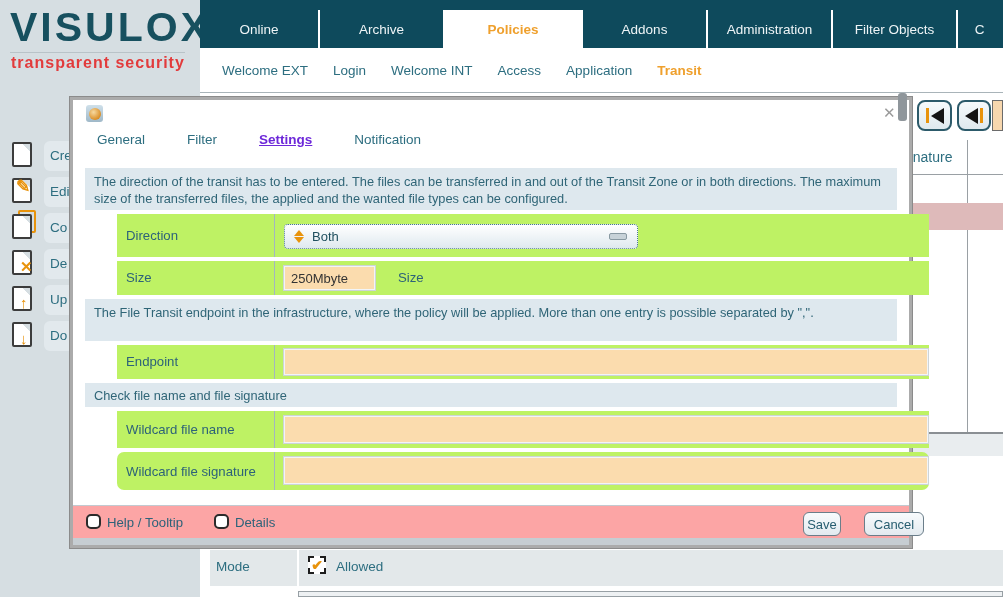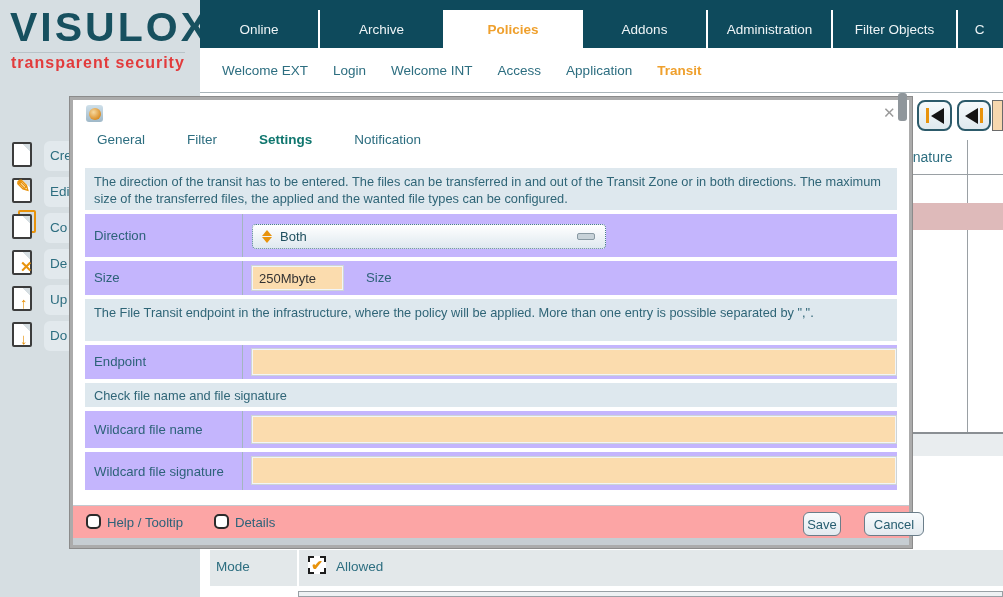--- a/index.html
+++ b/index.html
@@ -57,23 +57,23 @@
   .side-label{position:absolute;left:50px;top:7px;font-size:13.5px;color:#2d6e80;}
   
   #dialog{left:70px;top:97px;width:842px;height:451px;background:#ffffff;border:3px solid #ababab;
           outline:1px solid #8b8b8b;box-sizing:border-box;z-index:20;}
   .dlg-icon{left:13px;top:5px;width:17px;height:17px;border-radius:3px;background:linear-gradient(#cfe0ea,#9fb8c8);
             display:flex;align-items:center;justify-content:center;}
   .dlg-icon-core{width:12px;height:12px;border-radius:50%;background:radial-gradient(circle at 38% 35%,#f6d9a0,#d98a1f 75%);}
   .dlg-close{left:810px;top:4px;font-size:15px;color:#9a9a9a;cursor:pointer;}
   .dtabs{position:absolute;left:24px;top:32px;display:flex;gap:42px;}
   .dtab{font-size:13.5px;color:#2d6e80;cursor:pointer;}
-  .dtab.active{color:#0f766e;font-weight:700;}
+  .dtab.active{color:#6d28d9;font-weight:700;text-decoration:underline;}
   .frow{position:absolute;left:12px;width:812px;box-sizing:border-box;}
-  .row-blue{background:#c4b5fd;}
+  .row-blue{background:#bef264;margin-left:32px;}
   .row-info{background:#dee8ee;}
   .info-text{padding:5px 9px;font-size:12.8px;line-height:17px;color:#2f6577;}
   .flabel{position:absolute;left:9px;font-size:13.2px;color:#2d6279;}
   .vdiv{position:absolute;left:157px;top:0;width:1px;height:100%;background:#a3b6c0;}
   .peach-input{position:absolute;background:#fbdcae;border:1px solid #f2f5f7;outline:1px solid #cdd4d8;
                box-sizing:border-box;font-family:"Liberation Sans",sans-serif;font-size:13px;color:#333;padding:0 6px;}
   .dropdown{position:absolute;left:167px;top:10px;width:354px;height:25px;border:1px dotted #4a7a8c;border-radius:4px;
             background:linear-gradient(#ffffff,#dfe9ef);display:flex;align-items:center;box-sizing:border-box;cursor:pointer;}
   .dd-diamond{margin-left:9px;display:flex;flex-direction:column;gap:1px;}
   .tri-up{width:0;height:0;border-left:5px solid transparent;border-right:5px solid transparent;border-bottom:6px solid #e8930c;}
@@ -255,21 +255,21 @@
     <div class="frow row-info" style="top:283px;height:24px;">
       <div class="info-text" style="padding-top:4px;">Check file name and file signature</div>
     </div>
 
     <div class="frow row-blue" style="top:311px;height:37px;">
       <span class="flabel" style="top:11px;">Wildcard file name</span>
       <span class="vdiv"></span>
       <input class="peach-input" style="left: 167px; top: 5px; width: 644px; height: 27px;" value="">
     </div>
 
-    <div class="frow row-blue" style="top:352px;height:38px;">
+    <div class="frow row-blue" style="top:352px;height:38px;border-radius:7px;">
       <span class="flabel" style="top:12px;">Wildcard file signature</span>
       <span class="vdiv"></span>
       <input class="peach-input" style="left: 167px; top: 5px; width: 644px; height: 27px;" value="">
     </div>
 
     <div class="dlg-footer">
       <span class="fchk" style="left:13px;"></span>
       <span class="fchk-label" style="left:34px;">Help / Tooltip</span>
       <span class="fchk" style="left:141px;"></span>
       <span class="fchk-label" style="left:162px;">Details</span>

